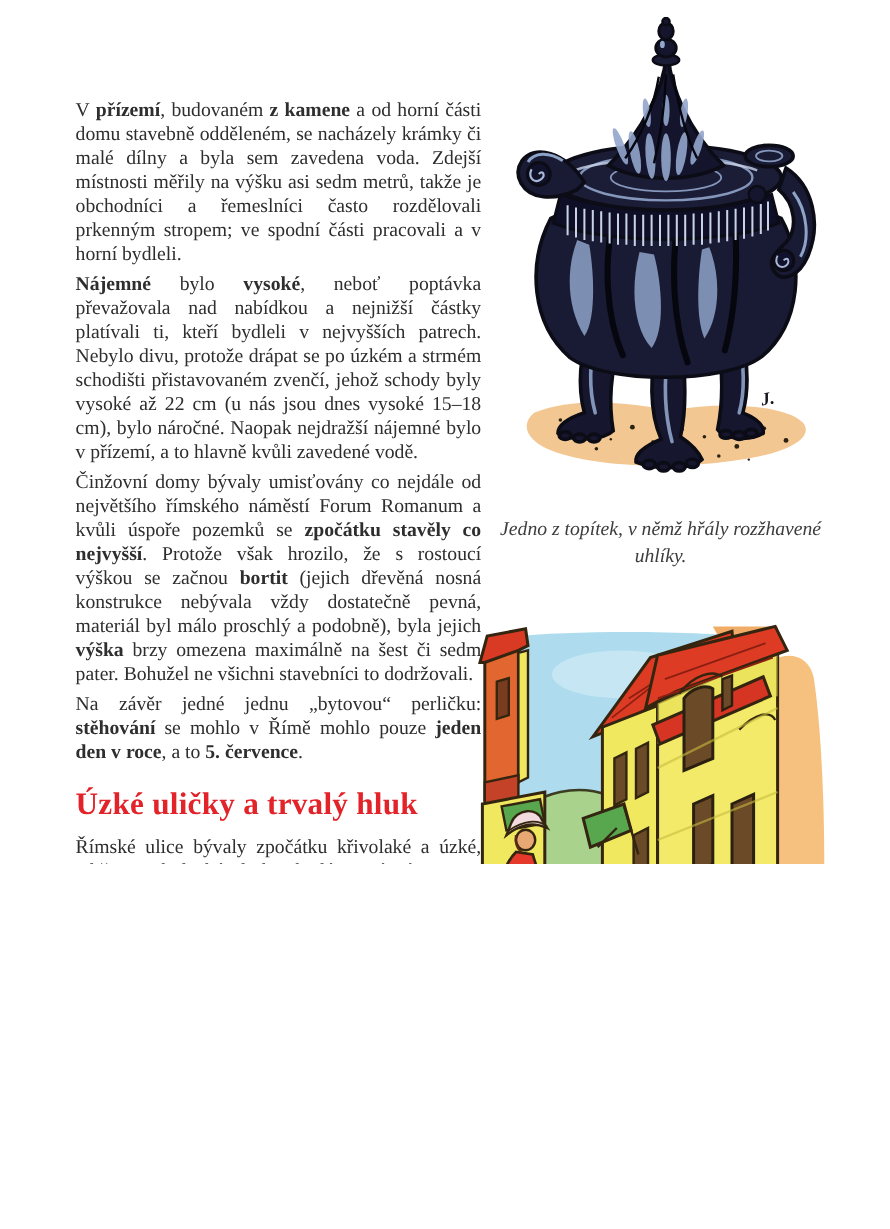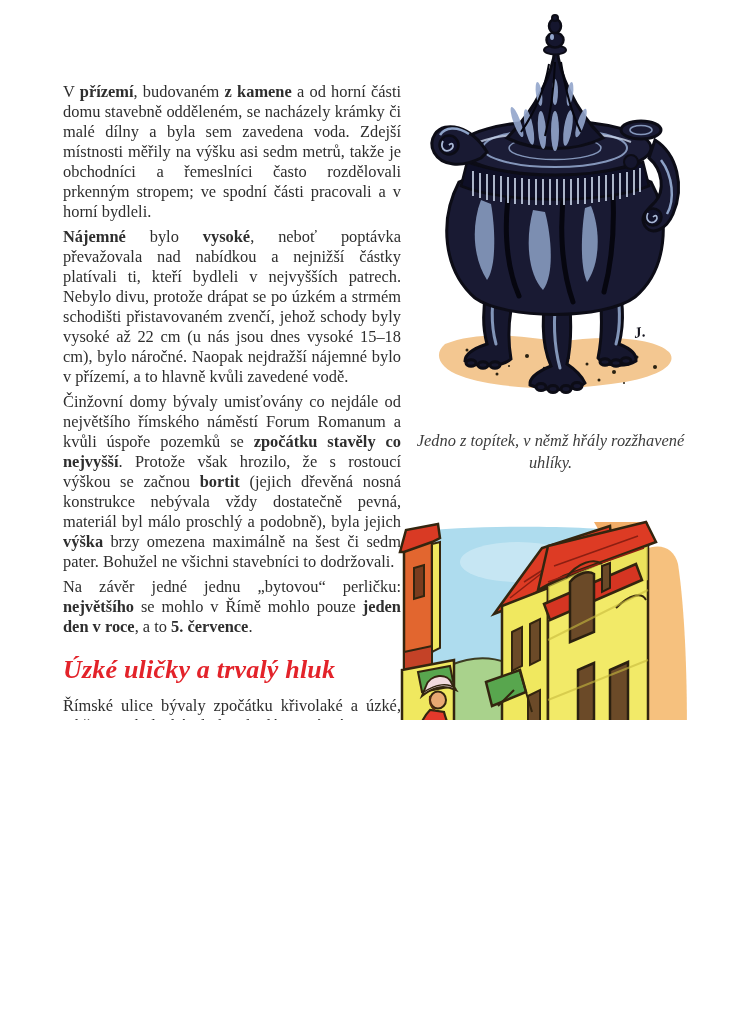--- a/index.html
+++ b/index.html
@@ -2,42 +2,42 @@
 <html lang="cs" style="--paper: #ffffff; --body-text: #2e2e2e; --heading-red: #e3232a; --caption-text: #3c3c3c; --page-number: #5a6472;"><head>
 <meta charset="utf-8">
 <style>
   html,body{margin:0;padding:0;background:#fff;}
   .page{position:relative;width:742px;height:720px;background:var(--paper,#fff);
         font-family:"Liberation Serif","DejaVu Serif",serif;overflow:hidden;}
   .text-col{position:absolute;left:63px;top:82px;width:338px;color:var(--body-text,#2e2e2e);}
   p.body{margin:0 0 5px 0;font-size:16.4px;line-height:20px;text-align:justify;}
   p.body .b{font-weight:bold;}
   h2.heading{margin:18px 0 11px 0;font-size:26px;line-height:30px;font-weight:bold;
-             color:var(--heading-red,#e3232a);letter-spacing:.2px;font-style:italic;}
+             color:var(--heading-red,#e3232a);letter-spacing:.2px;}
   .caption{font-style:italic;color:var(--caption-text,#3c3c3c);font-size:16.4px;line-height:21.5px;}
   .caption-right{margin-top:14px;text-align:right;}
   .caption-brazier{position:absolute;left:403px;top:430px;width:295px;text-align:center;}
   .fig{position:absolute;margin:0;padding:0;}
   .fig-brazier{left:409px;top:14px;width:292px;height:382px;}
   .fig-street{left:398px;top:520px;width:312px;height:436px;}
   .page-number{position:absolute;left:628px;top:960px;width:44px;text-align:center;
                font-size:16.5px;color:var(--page-number,#5a6472);}
   svg{display:block;}
   svg text.sig{font-family:"Liberation Serif",serif;font-style:italic;font-weight:bold;}
 </style>
 </head>
 <body>
 
 <div class="page">
 
   <div class="text-col">
     <p class="body"><span>V </span><span class="b">přízemí</span><span>, budovaném </span><span class="b">z kamene</span><span> a od horní části domu stavebně odděleném, se nacházely krámky či malé dílny a byla sem zavedena voda. Zdejší místnosti měřily na výšku asi sedm metrů, takže je obchodníci a řemeslníci často rozdělovali prkenným stropem; ve spodní části pracovali a v horní bydleli.</span></p>
     <p class="body"><span class="b">Nájemné</span><span> bylo </span><span class="b">vysoké</span><span>, neboť poptávka převažovala nad nabídkou a nejnižší částky platívali ti, kteří bydleli v nejvyšších patrech. Nebylo divu, protože drápat se po úzkém a strmém schodišti přistavovaném zvenčí, jehož schody byly vysoké až 22 cm (u nás jsou dnes vysoké 15–18 cm), bylo náročné. Naopak nejdražší nájemné bylo v přízemí, a to hlavně kvůli zavedené vodě.</span></p>
     <p class="body"><span>Činžovní domy bývaly umisťovány co nejdále od největšího římského náměstí Forum Romanum a kvůli úspoře pozemků se </span><span class="b">zpočátku stavěly co nejvyšší</span><span>. Protože však hrozilo, že s rostoucí výškou se začnou </span><span class="b">bortit</span><span> (jejich dřevěná nosná konstrukce nebývala vždy dostatečně pevná, materiál byl málo proschlý a podobně), byla jejich </span><span class="b">výška</span><span> brzy omezena maximálně na šest či sedm pater. Bohužel ne všichni stavebníci to dodržovali.</span></p>
-    <p class="body"><span>Na závěr jedné jednu „bytovou“ perličku: </span><span class="b">největšího</span><span> se mohlo v Římě mohlo pouze </span><span class="b">jeden den v roce</span><span>, a to </span><span class="b">5. července</span><span>.</span></p>
+    <p class="body"><span>Na závěr jedné jednu „bytovou“ perličku: </span><span class="b">stěhování</span><span> se mohlo v Římě mohlo pouze </span><span class="b">jeden den v roce</span><span>, a to </span><span class="b">5. července</span><span>.</span></p>
     <h2 class="heading">Úzké uličky a trvalý hluk</h2>
     <p class="body"><span>Římské ulice bývaly zpočátku křivolaké a úzké, takže v nich docházelo k nehodám a zácpám. Proto vydali úředníci neobvyklé nařízení: přes den mohly jezdit pouze povozy dovážející materiál na stavby, zatímco ostatní povozy, vozící potraviny či lidi, směly vyjíždět do ulic výhradně v noci. Později se však začaly ulice rozšiřovat, od 3. století př. n. l. dostávaly (stejně jako náměstí) dlažbu a byly lemovány vyvýšenými chodníky, které byly v určitých úsecích spojeny stejně vysokými kameny, po nichž lidé přecházeli (či spíše hopsali) z jedné strany na druhou.</span></p>
   </div>
 
   <figure class="fig fig-brazier">
     <svg width="292" height="382" viewBox="0 0 292 382">
 
       <path d="M36,330 C70,316 118,322 150,328 C196,320 246,324 260,338 C270,350 250,364 202,370 C148,378 84,374 52,362 C30,354 24,340 36,330 Z" fill="#f3c791"></path>
       <g fill="#2a2212">
         <circle cx="65" cy="348" r="2"></circle>

